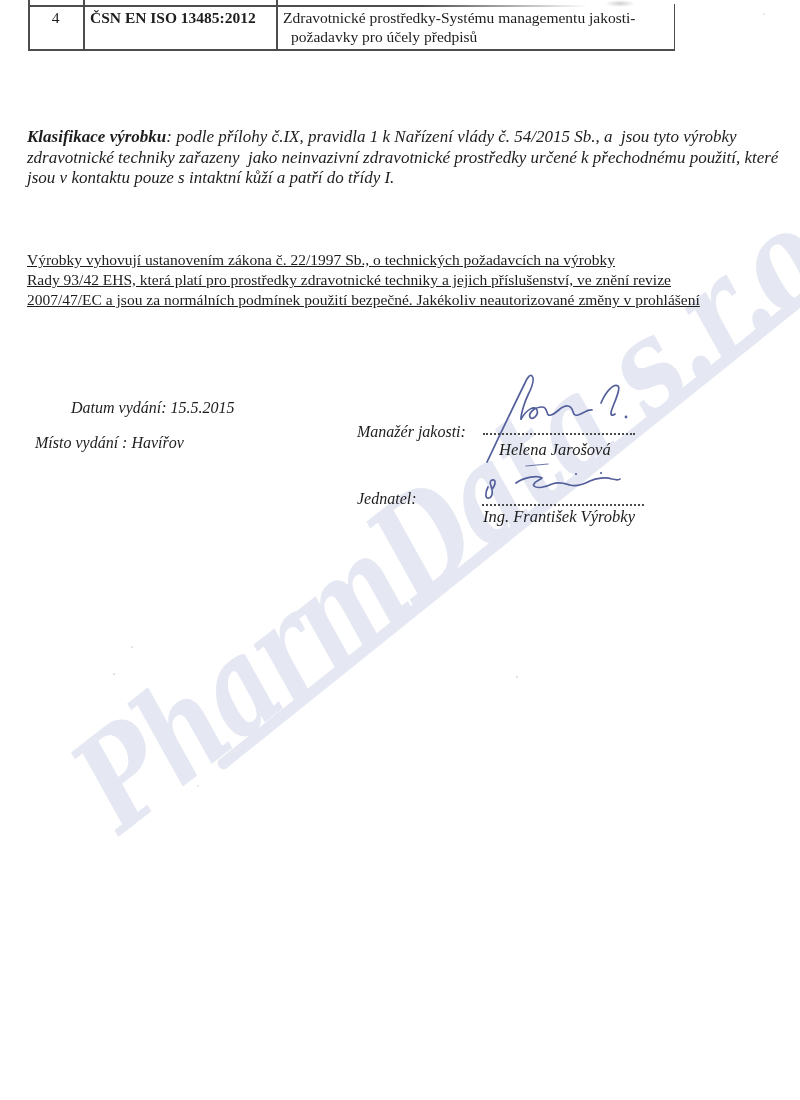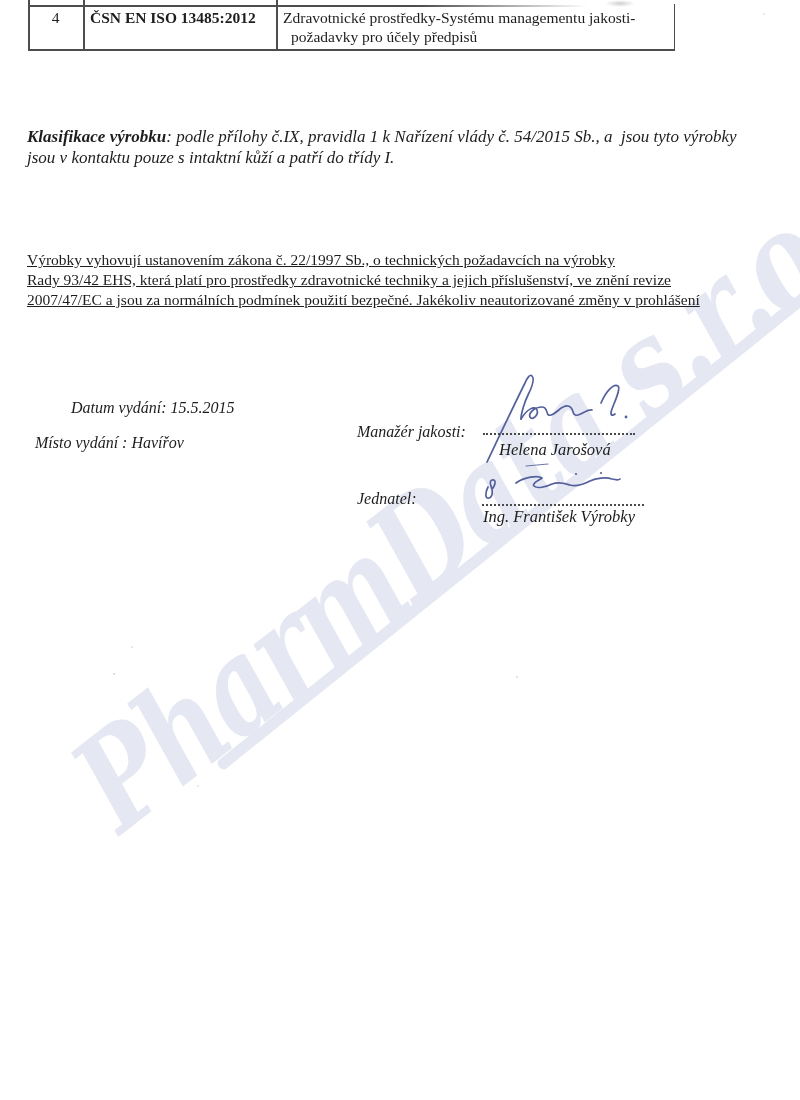--- a/index.html
+++ b/index.html
@@ -88,20 +88,21 @@
       <span class="hline-top"></span>
       <span class="hline-bottom"></span>
       <div class="cell-num">4</div>
       <div class="cell-std">ČSN EN ISO 13485:2012</div>
       <div class="cell-desc1">Zdravotnické prostředky-Systému managementu jakosti-</div>
       <div class="cell-desc2">požadavky pro účely předpisů</div>
     </div>
 
     <div class="klas">
       <div class="line"><span class="lead">Klasifikace výrobku</span><span>: podle přílohy č.IX, pravidla 1 k Nařízení vlády č. 54/2015 Sb., a  jsou tyto výrobky</span></div>
+      <div class="line">zdravotnické techniky zařazeny  jako neinvazivní zdravotnické prostředky určené k přechodnému použití, které</div>
       <div class="line">jsou v kontaktu pouze s intaktní kůží a patří do třídy I.</div>
     </div>
 
     <div class="decl">
       <div class="line">Výrobky vyhovují ustanovením zákona č. 22/1997 Sb., o technických požadavcích na výrobky</div>
       <div class="line">Rady 93/42 EHS, která platí pro prostředky zdravotnické techniky a jejich příslušenství, ve znění revize</div>
       <div class="line">2007/47/EC a jsou za normálních podmínek použití bezpečné. Jakékoliv neautorizované změny v prohlášení</div>
     </div>
 
     <div class="issue-date">Datum vydání: 15.5.2015</div>

